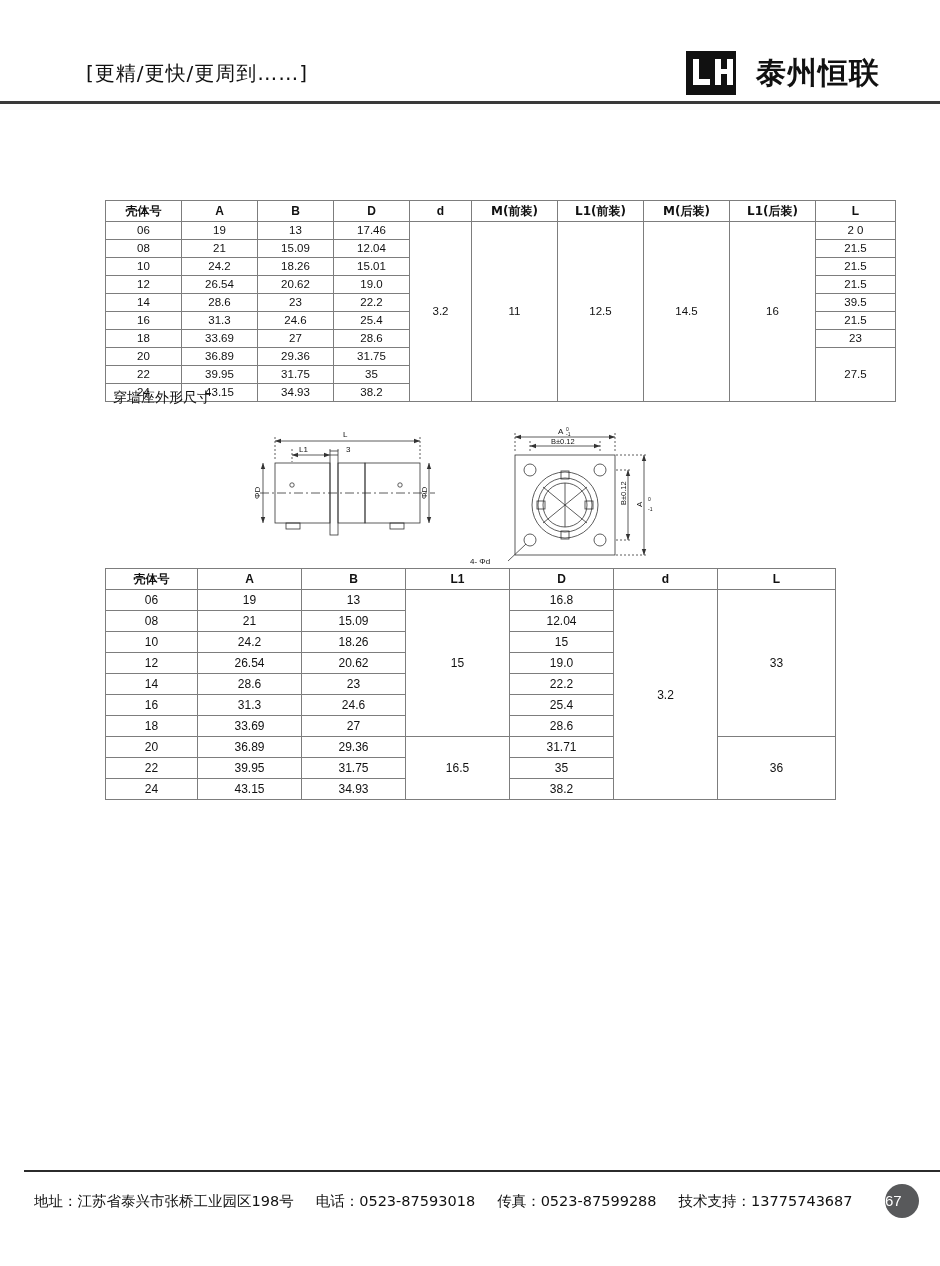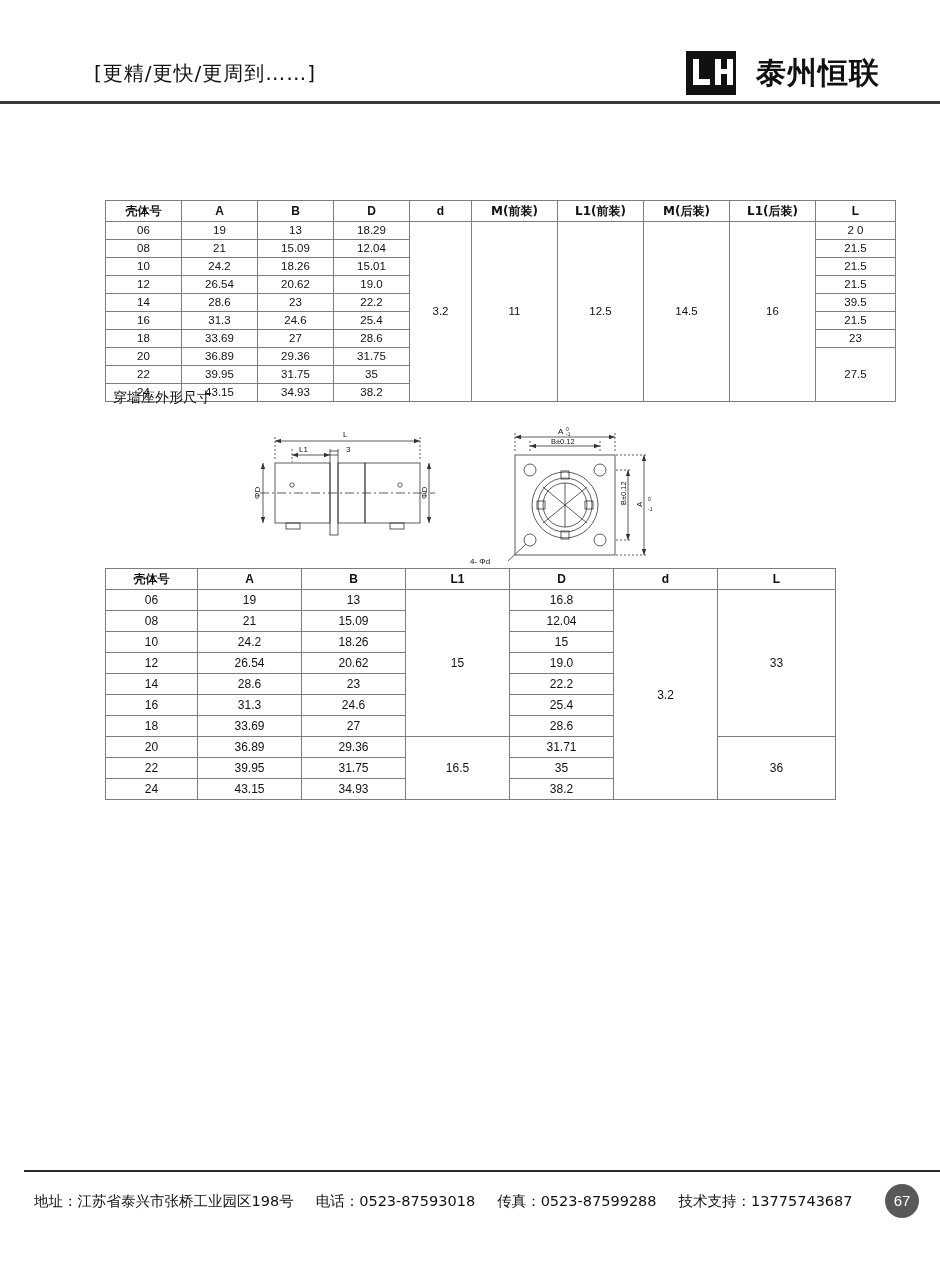--- a/index.html
+++ b/index.html
@@ -28,21 +28,20 @@
   }
   .header-tagline {
     position: absolute;
     left: 86px;
     top: 60px;
     font-family: "DejaVu Sans", sans-serif;
     font-size: 20px;
     letter-spacing: 1px;
     color: #111;
     white-space: nowrap;
-    margin-left: 8px;
   }
   .brand {
     position: absolute;
     right: 60px;
     top: 50px;
     display: flex;
     align-items: center;
     gap: 19px;
   }
   .brand-mark {
@@ -154,21 +153,20 @@
   .page-badge {
     position: absolute;
     right: 45px;
     top: 12px;
     width: 34px; height: 34px;
     border-radius: 50%;
     background: #58595b;
     color: #fff;
     font-family: "Liberation Sans", sans-serif;
     font-size: 15px;
-    text-align: center;
     line-height: 34px;
   }
 
   svg { display: block; }
 </style>
 </head>
 <body>
 
 <div class="header">
   <div class="header-tagline cjk">[更精/更快/更周到……]</div>
@@ -214,21 +212,21 @@
         <th class="cjk">M(后装)</th>
         <th class="cjk">L1(后装)</th>
         <th>L</th>
       </tr>
     </thead>
     <tbody>
       <tr>
         <td>06</td>
         <td>19</td>
         <td>13</td>
-        <td>18.29</td>
+        <td>17.46</td>
         <td rowspan="10">3.2</td>
         <td rowspan="10">11</td>
         <td rowspan="10">12.5</td>
         <td rowspan="10">14.5</td>
         <td rowspan="10">16</td>
         <td>2 0</td>
       </tr>
       <tr>
         <td>08</td>
         <td>21</td>

